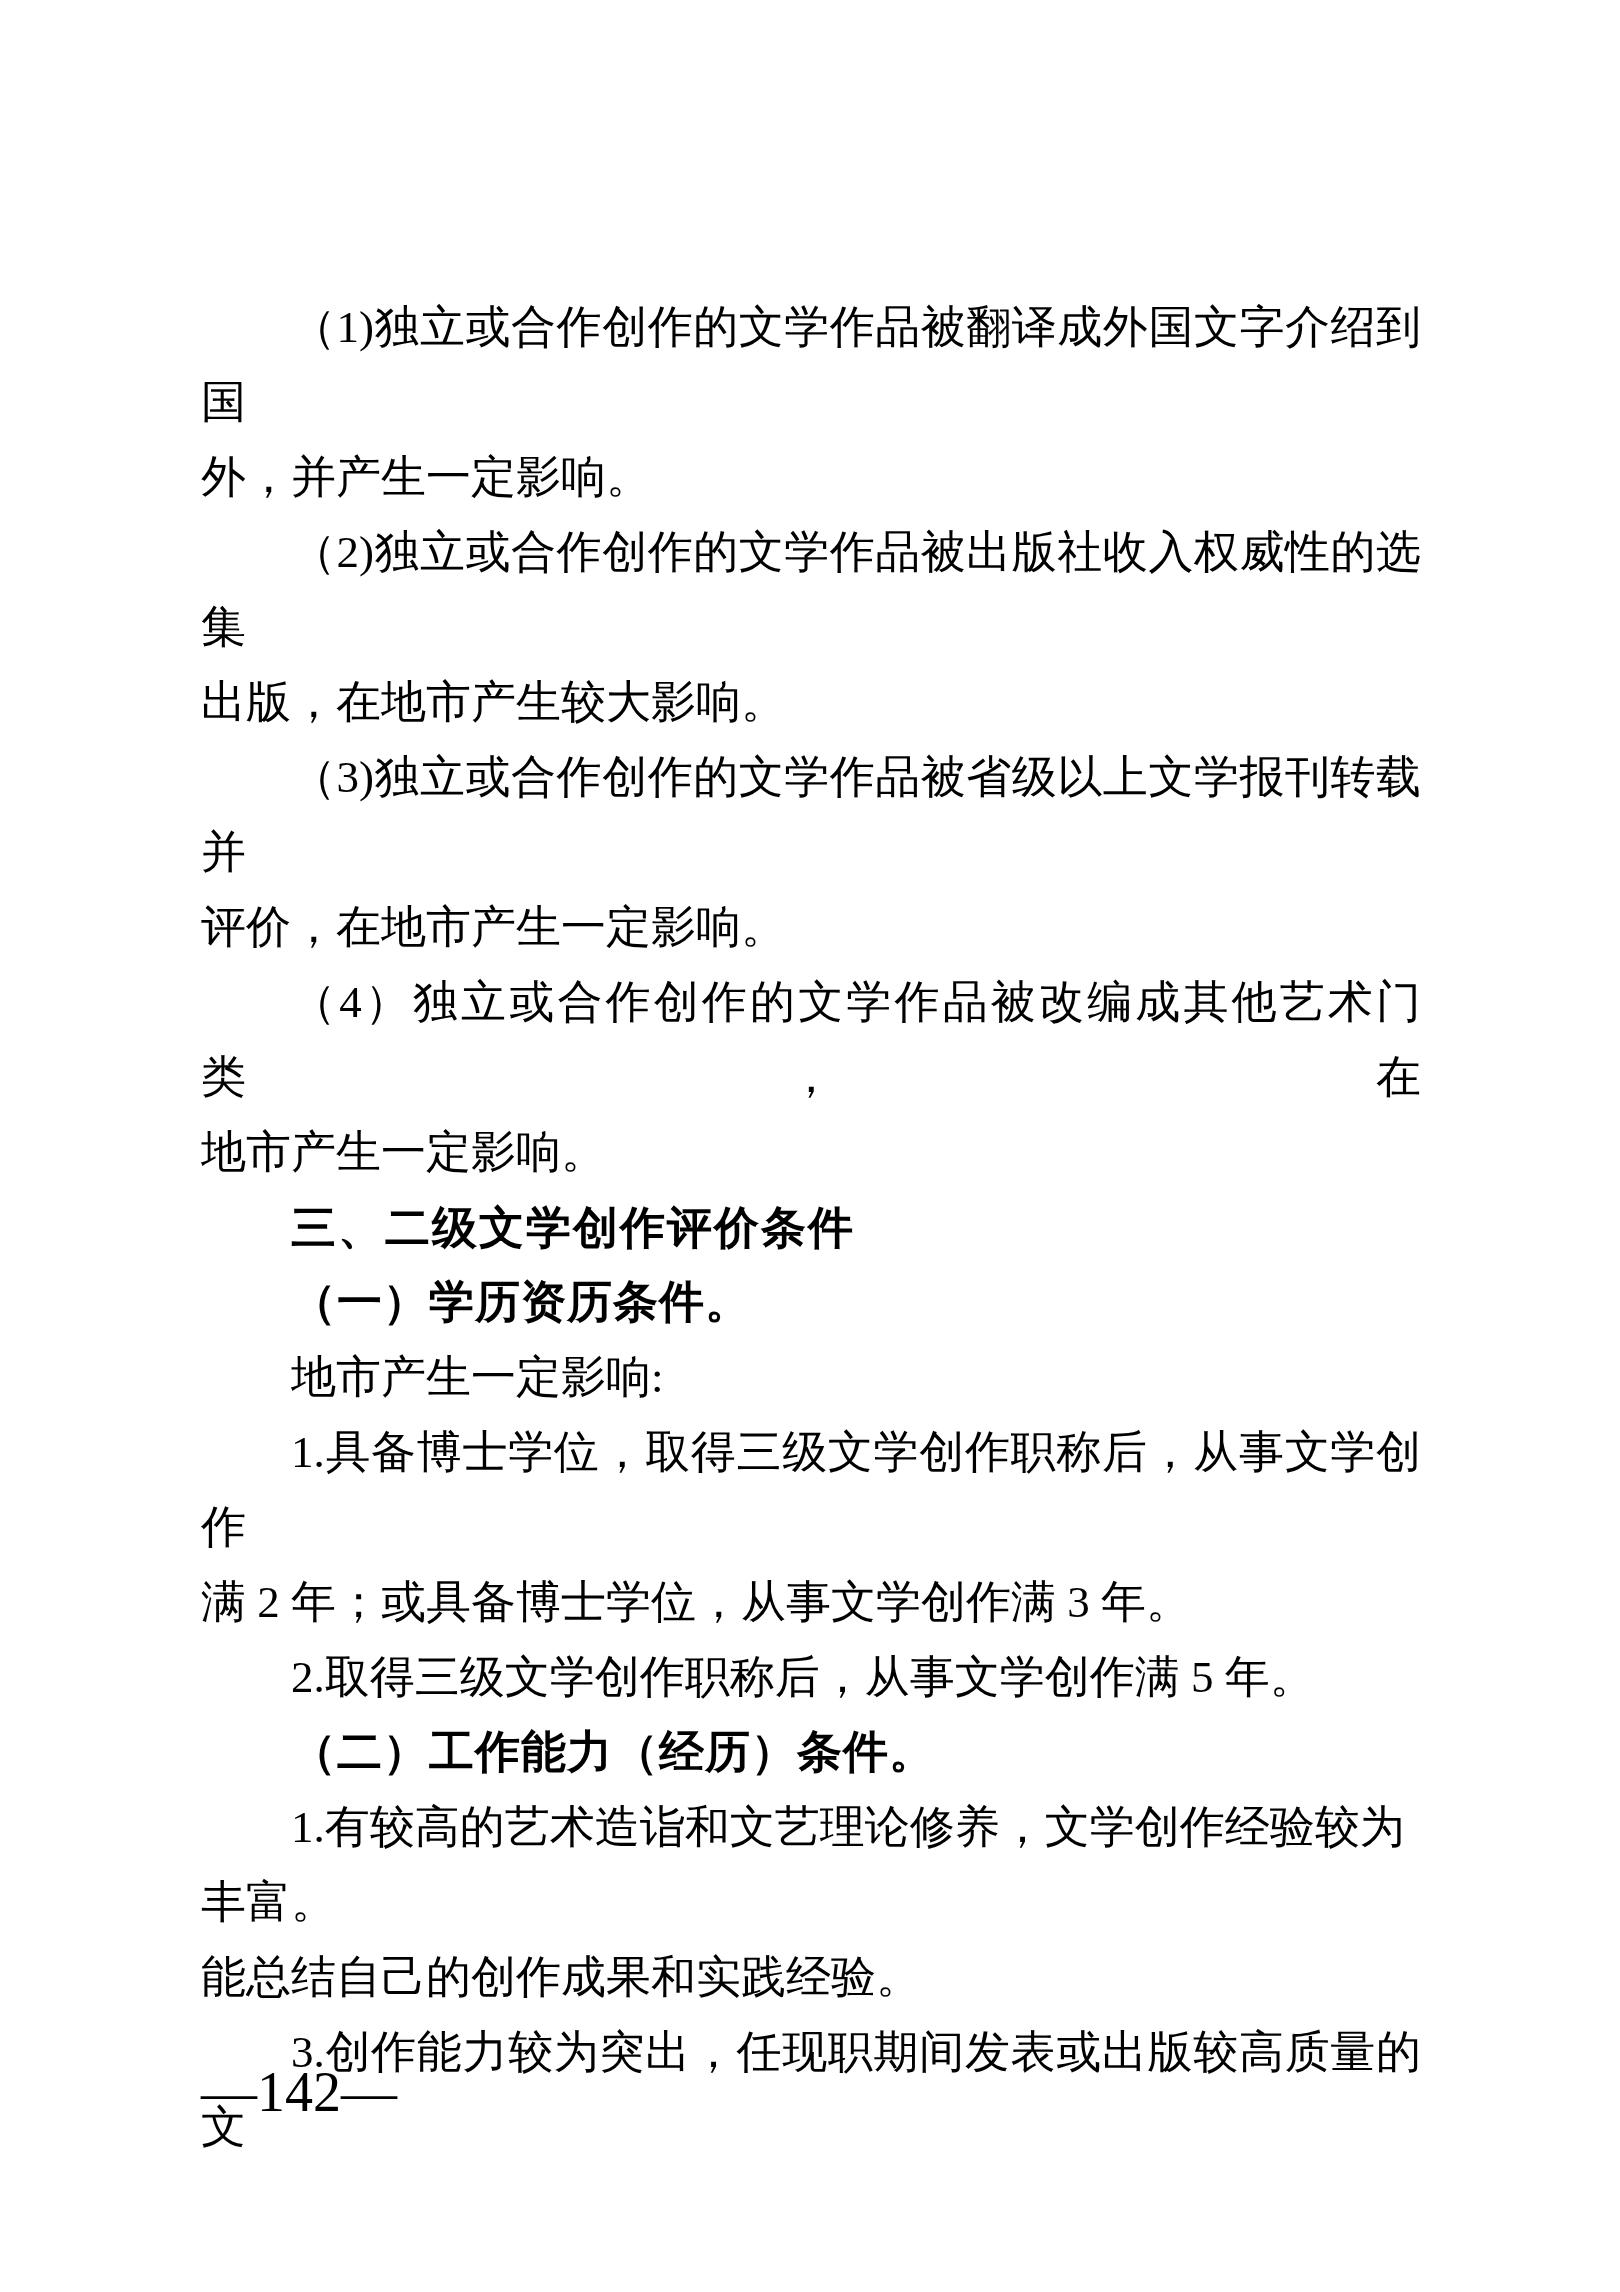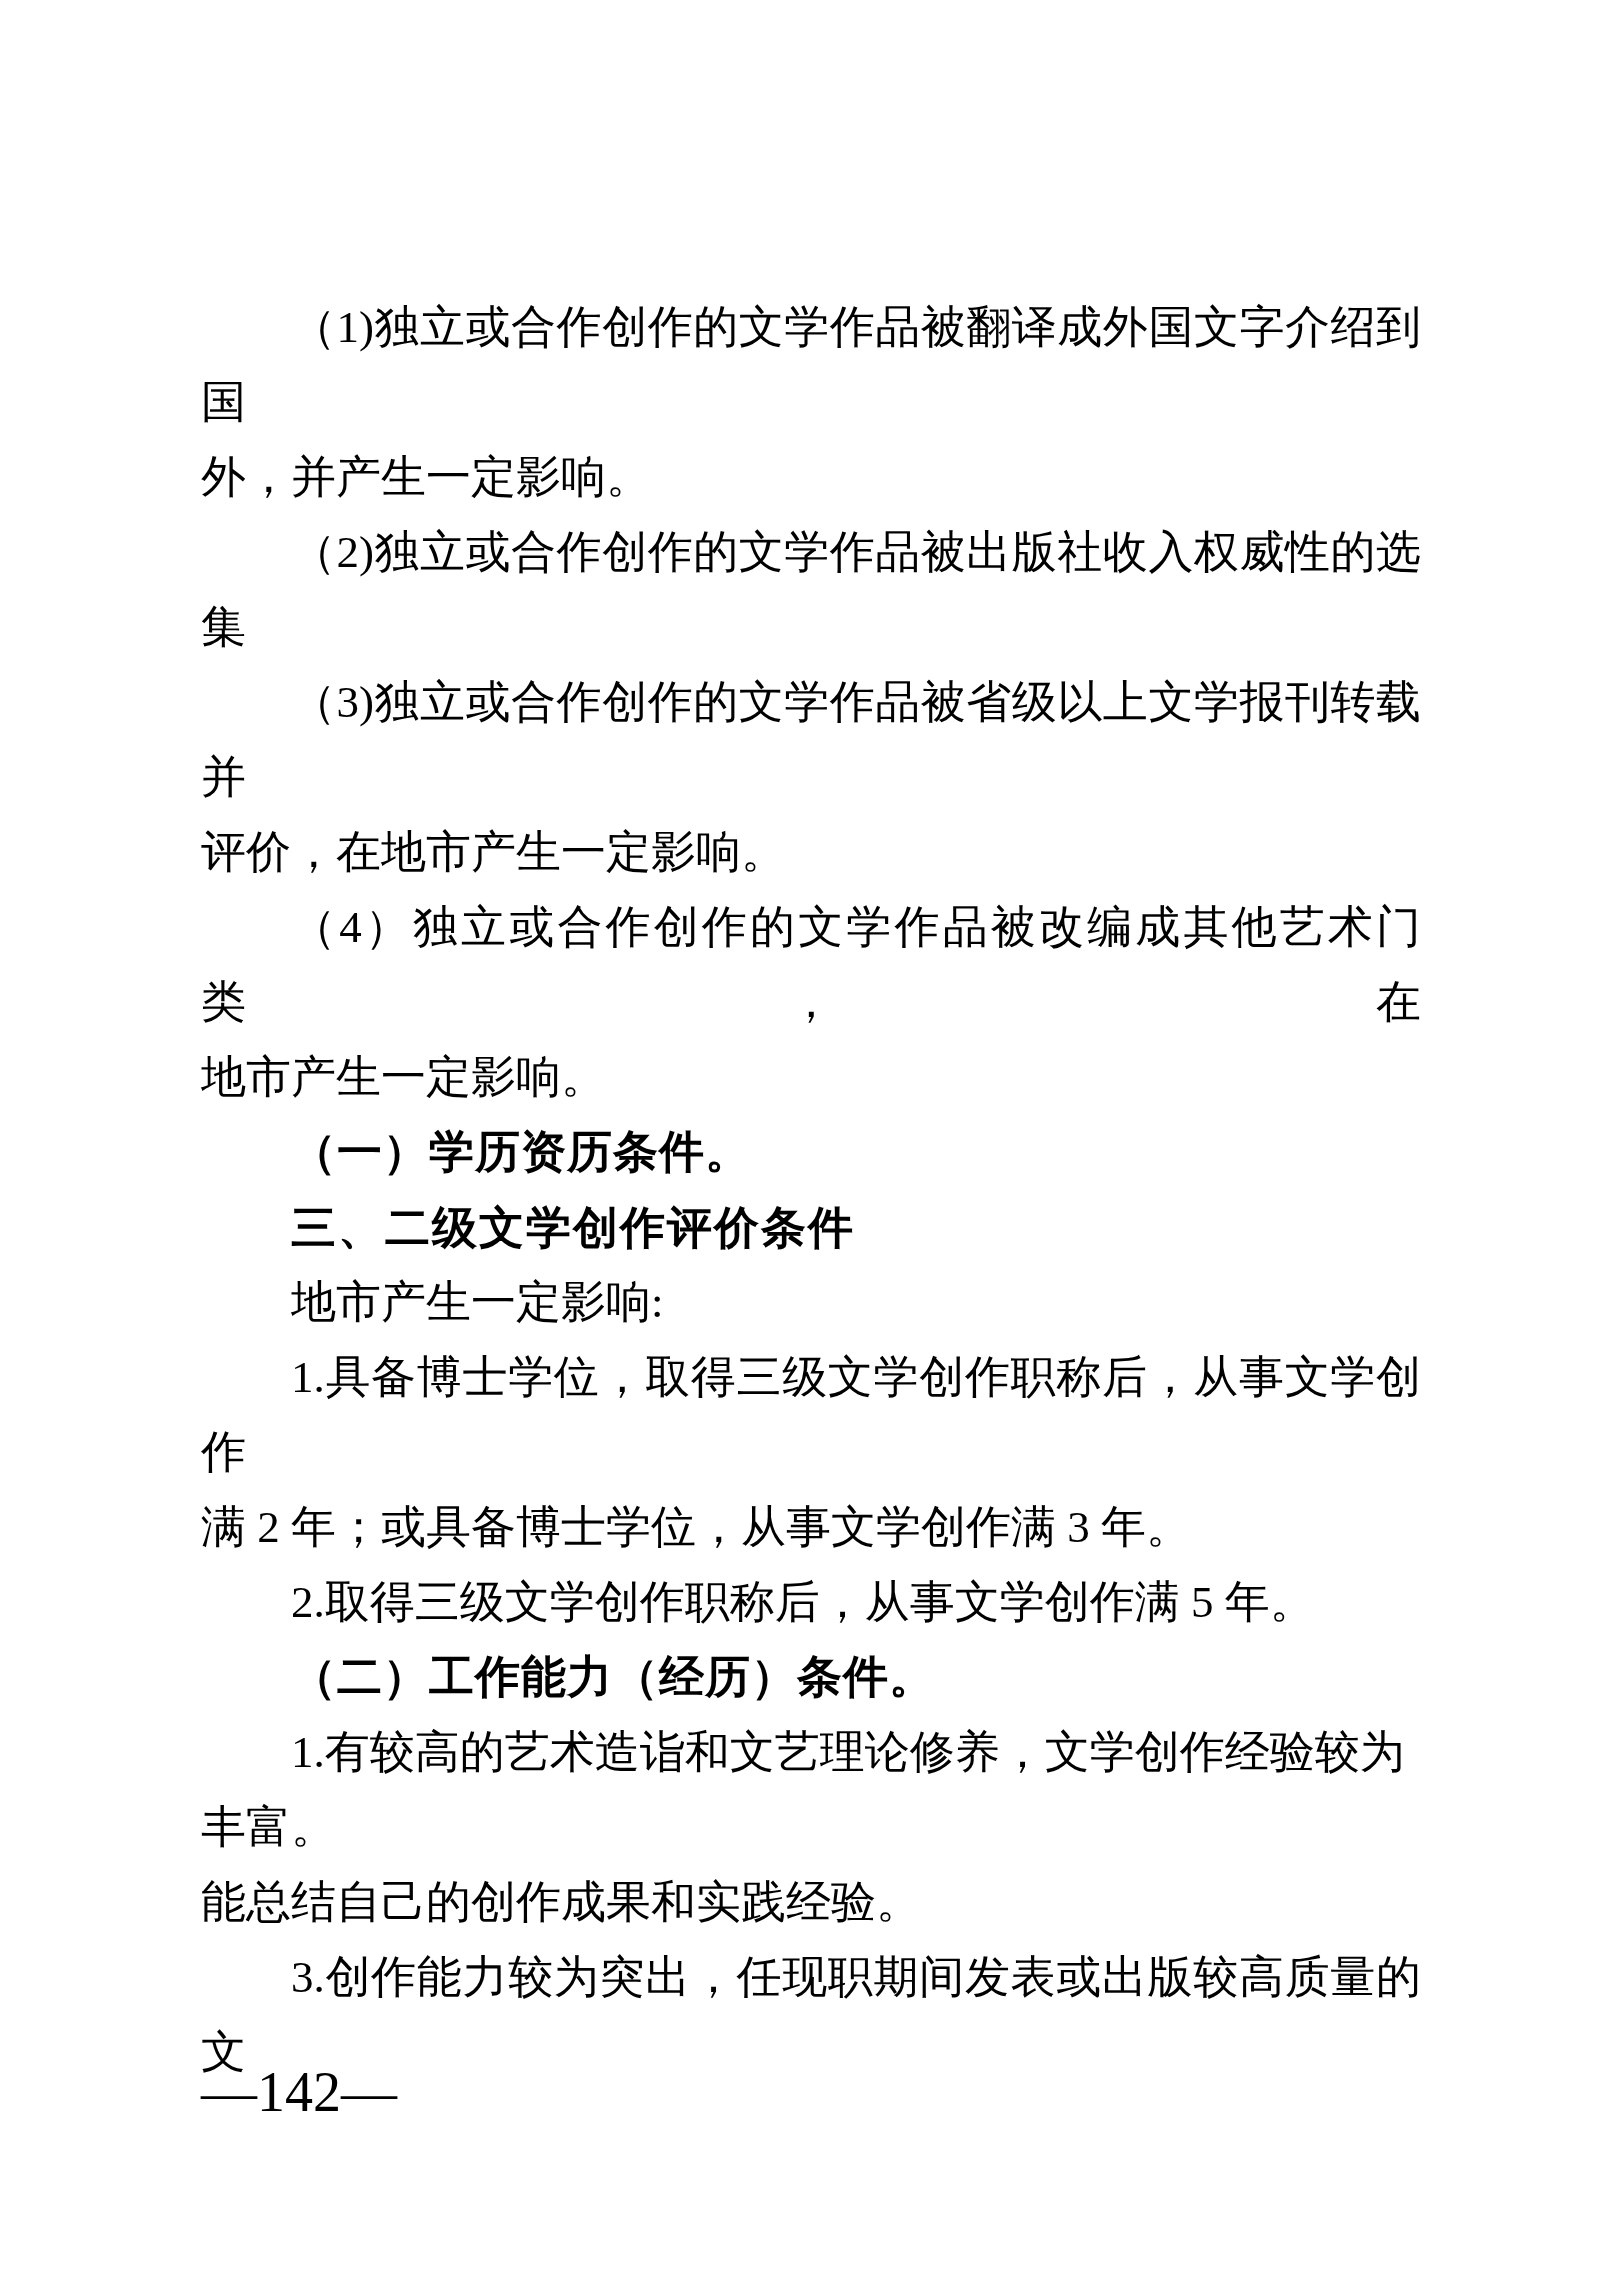--- a/index.html
+++ b/index.html
@@ -58,34 +58,35 @@
 <body>
 
 <div class="page">
   <div class="text-block" id="text-block">
       <div class="para body">
         <div class="line first fill">（1)独立或合作创作的文学作品被翻译成外国文字介绍到国</div>
         <div class="line">外，并产生一定影响。</div>
       </div>
       <div class="para body">
         <div class="line first fill">（2)独立或合作创作的文学作品被出版社收入权威性的选集</div>
+        <div class="line">出版，在地市产生较大影响。</div>
       </div>
       <div class="para body">
         <div class="line first fill">（3)独立或合作创作的文学作品被省级以上文学报刊转载并</div>
         <div class="line">评价，在地市产生一定影响。</div>
       </div>
       <div class="para body">
         <div class="line first fill">（4）独立或合作创作的文学作品被改编成其他艺术门类，在</div>
         <div class="line">地市产生一定影响。</div>
       </div>
+      <div class="para heading-hei">
+        <div class="line first">三、二级文学创作评价条件</div>
+      </div>
       <div class="para heading-kai">
         <div class="line first">（一）学历资历条件。</div>
-      </div>
-      <div class="para heading-hei">
-        <div class="line first">三、二级文学创作评价条件</div>
       </div>
       <div class="para body">
         <div class="line first">地市产生一定影响:</div>
       </div>
       <div class="para body">
         <div class="line first fill">1.具备博士学位，取得三级文学创作职称后，从事文学创作</div>
         <div class="line">满 2 年；或具备博士学位，从事文学创作满 3 年。</div>
       </div>
       <div class="para body">
         <div class="line first">2.取得三级文学创作职称后，从事文学创作满 5 年。</div>

